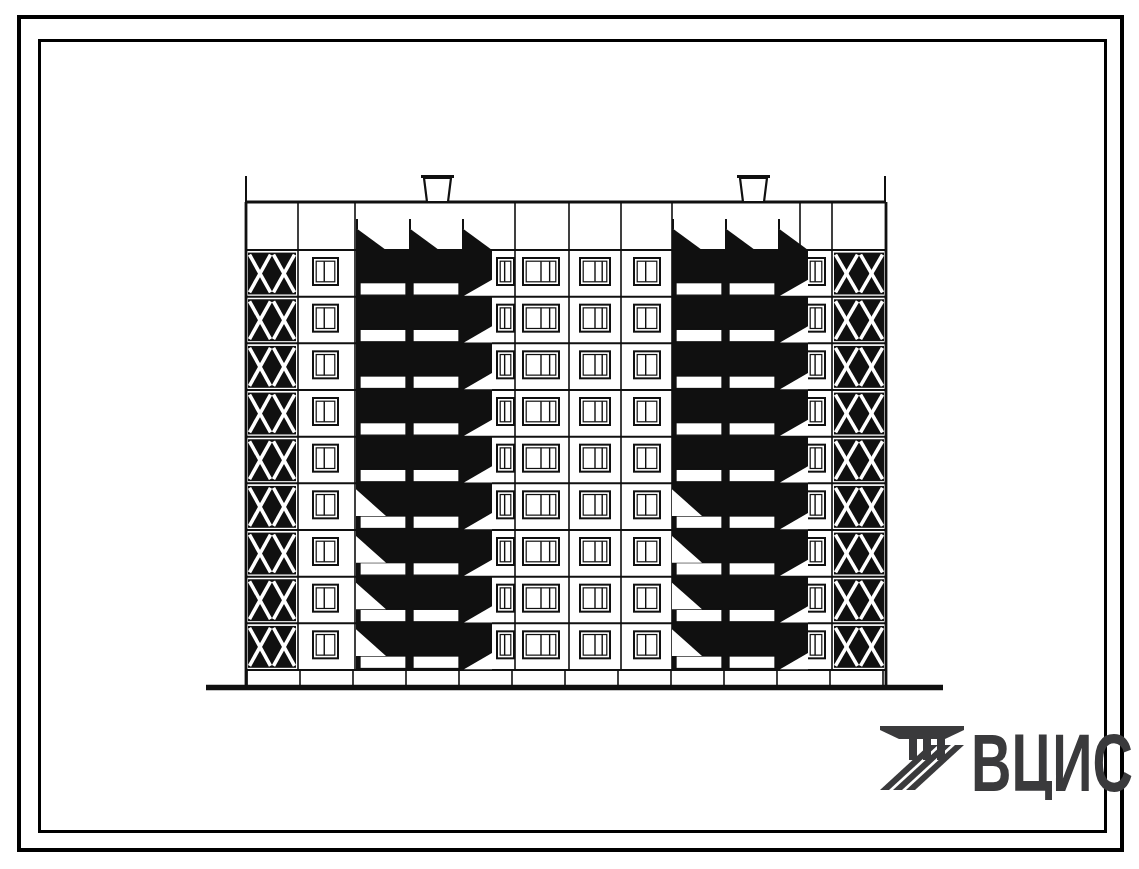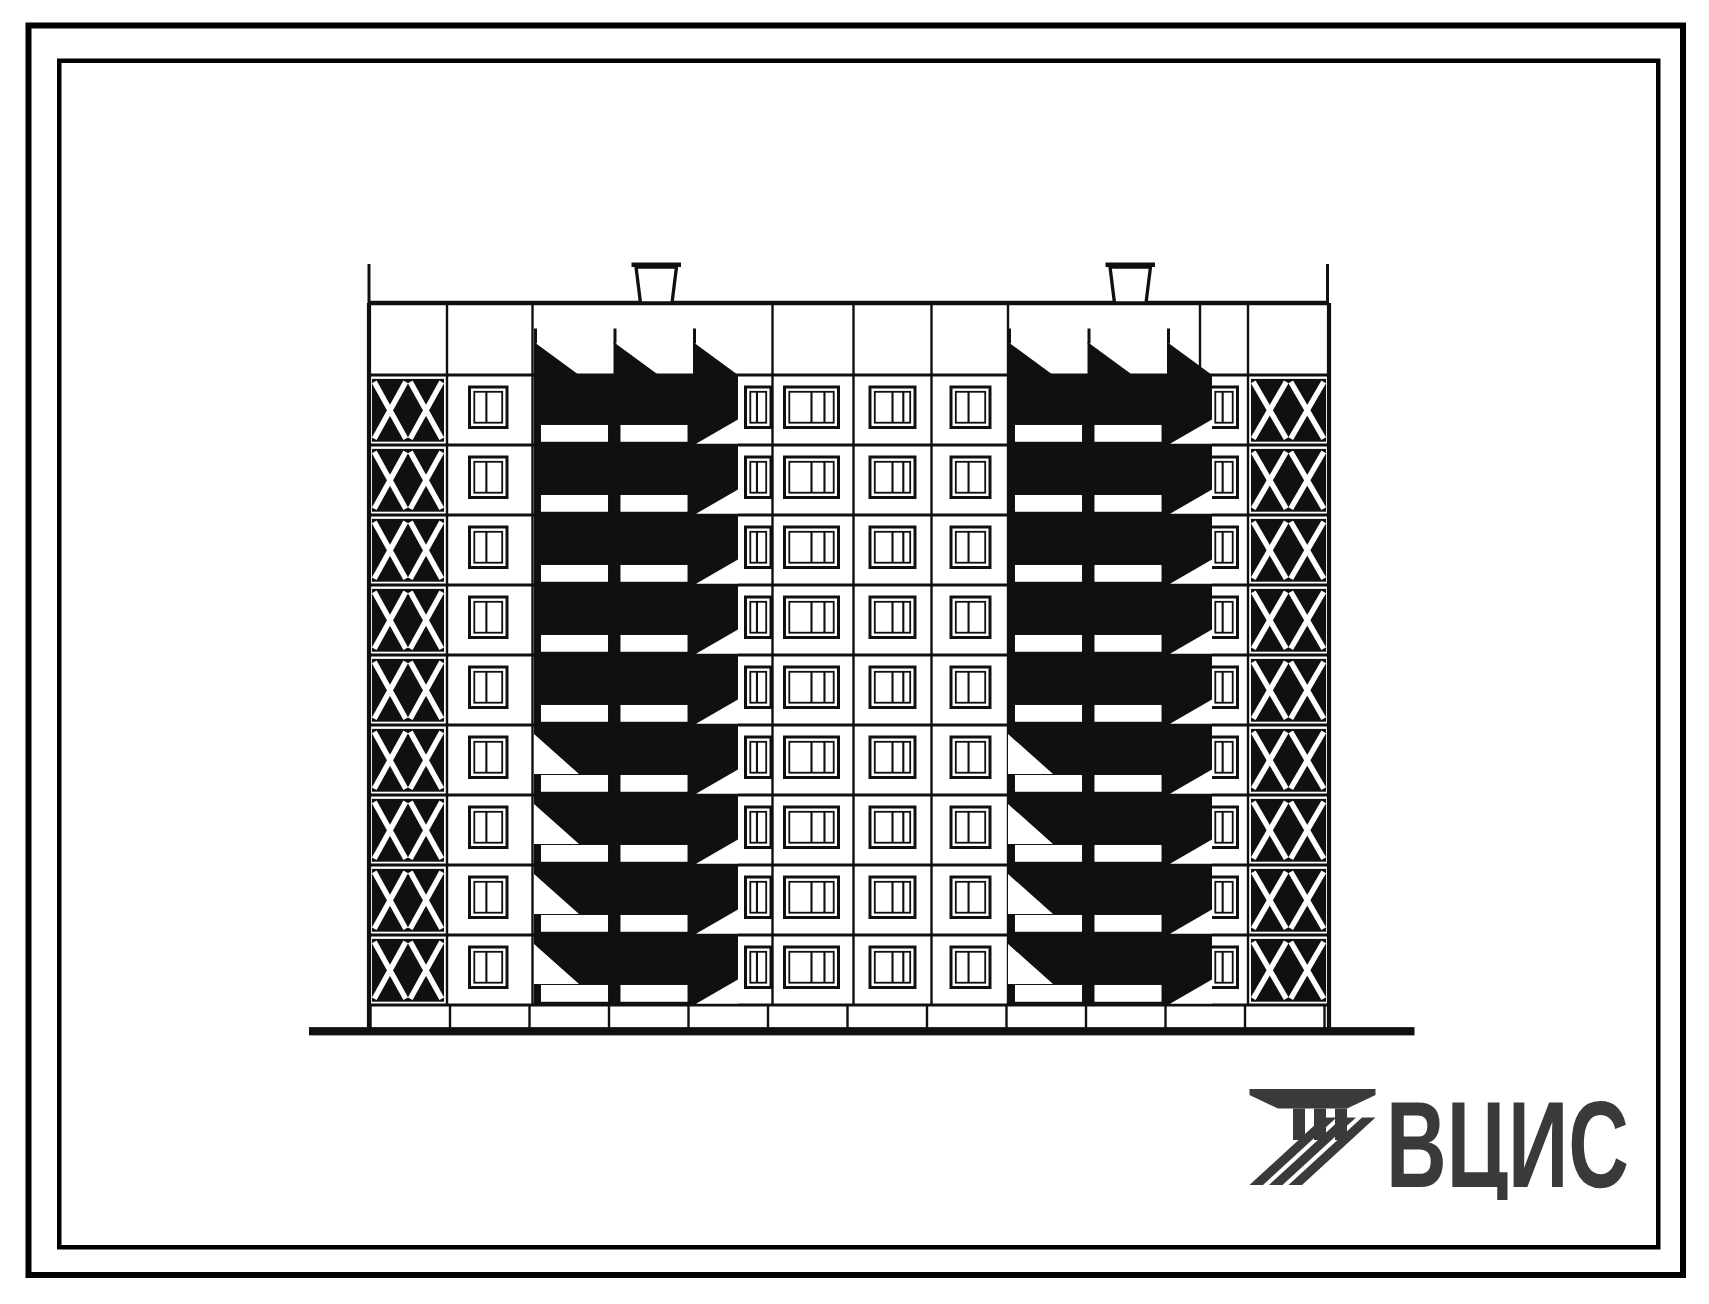--- a/index.html
+++ b/index.html
@@ -12,21 +12,21 @@
     border:4px solid #000;box-sizing:border-box;
   }
   .inner-frame{
     position:absolute;left:38px;top:39px;width:1069px;height:794px;
     border:3px solid #000;box-sizing:border-box;
   }
   .drawing-svg{
     position:absolute;left:0;top:0;width:1139px;height:869px;
   }
   .logo{
-    position:absolute;left:831px;top:722px;display:flex;align-items:flex-start;gap:3px;
+    position:absolute;left:878px;top:722px;display:flex;align-items:flex-start;gap:3px;
   }
   .logo-icon-svg{display:block;}
   .logo-text-svg{display:block;}
 </style>
 </head>
 <body style="background: rgb(255, 255, 255);">
 
 <div class="outer-frame"></div>
 <div class="inner-frame"></div>
 

